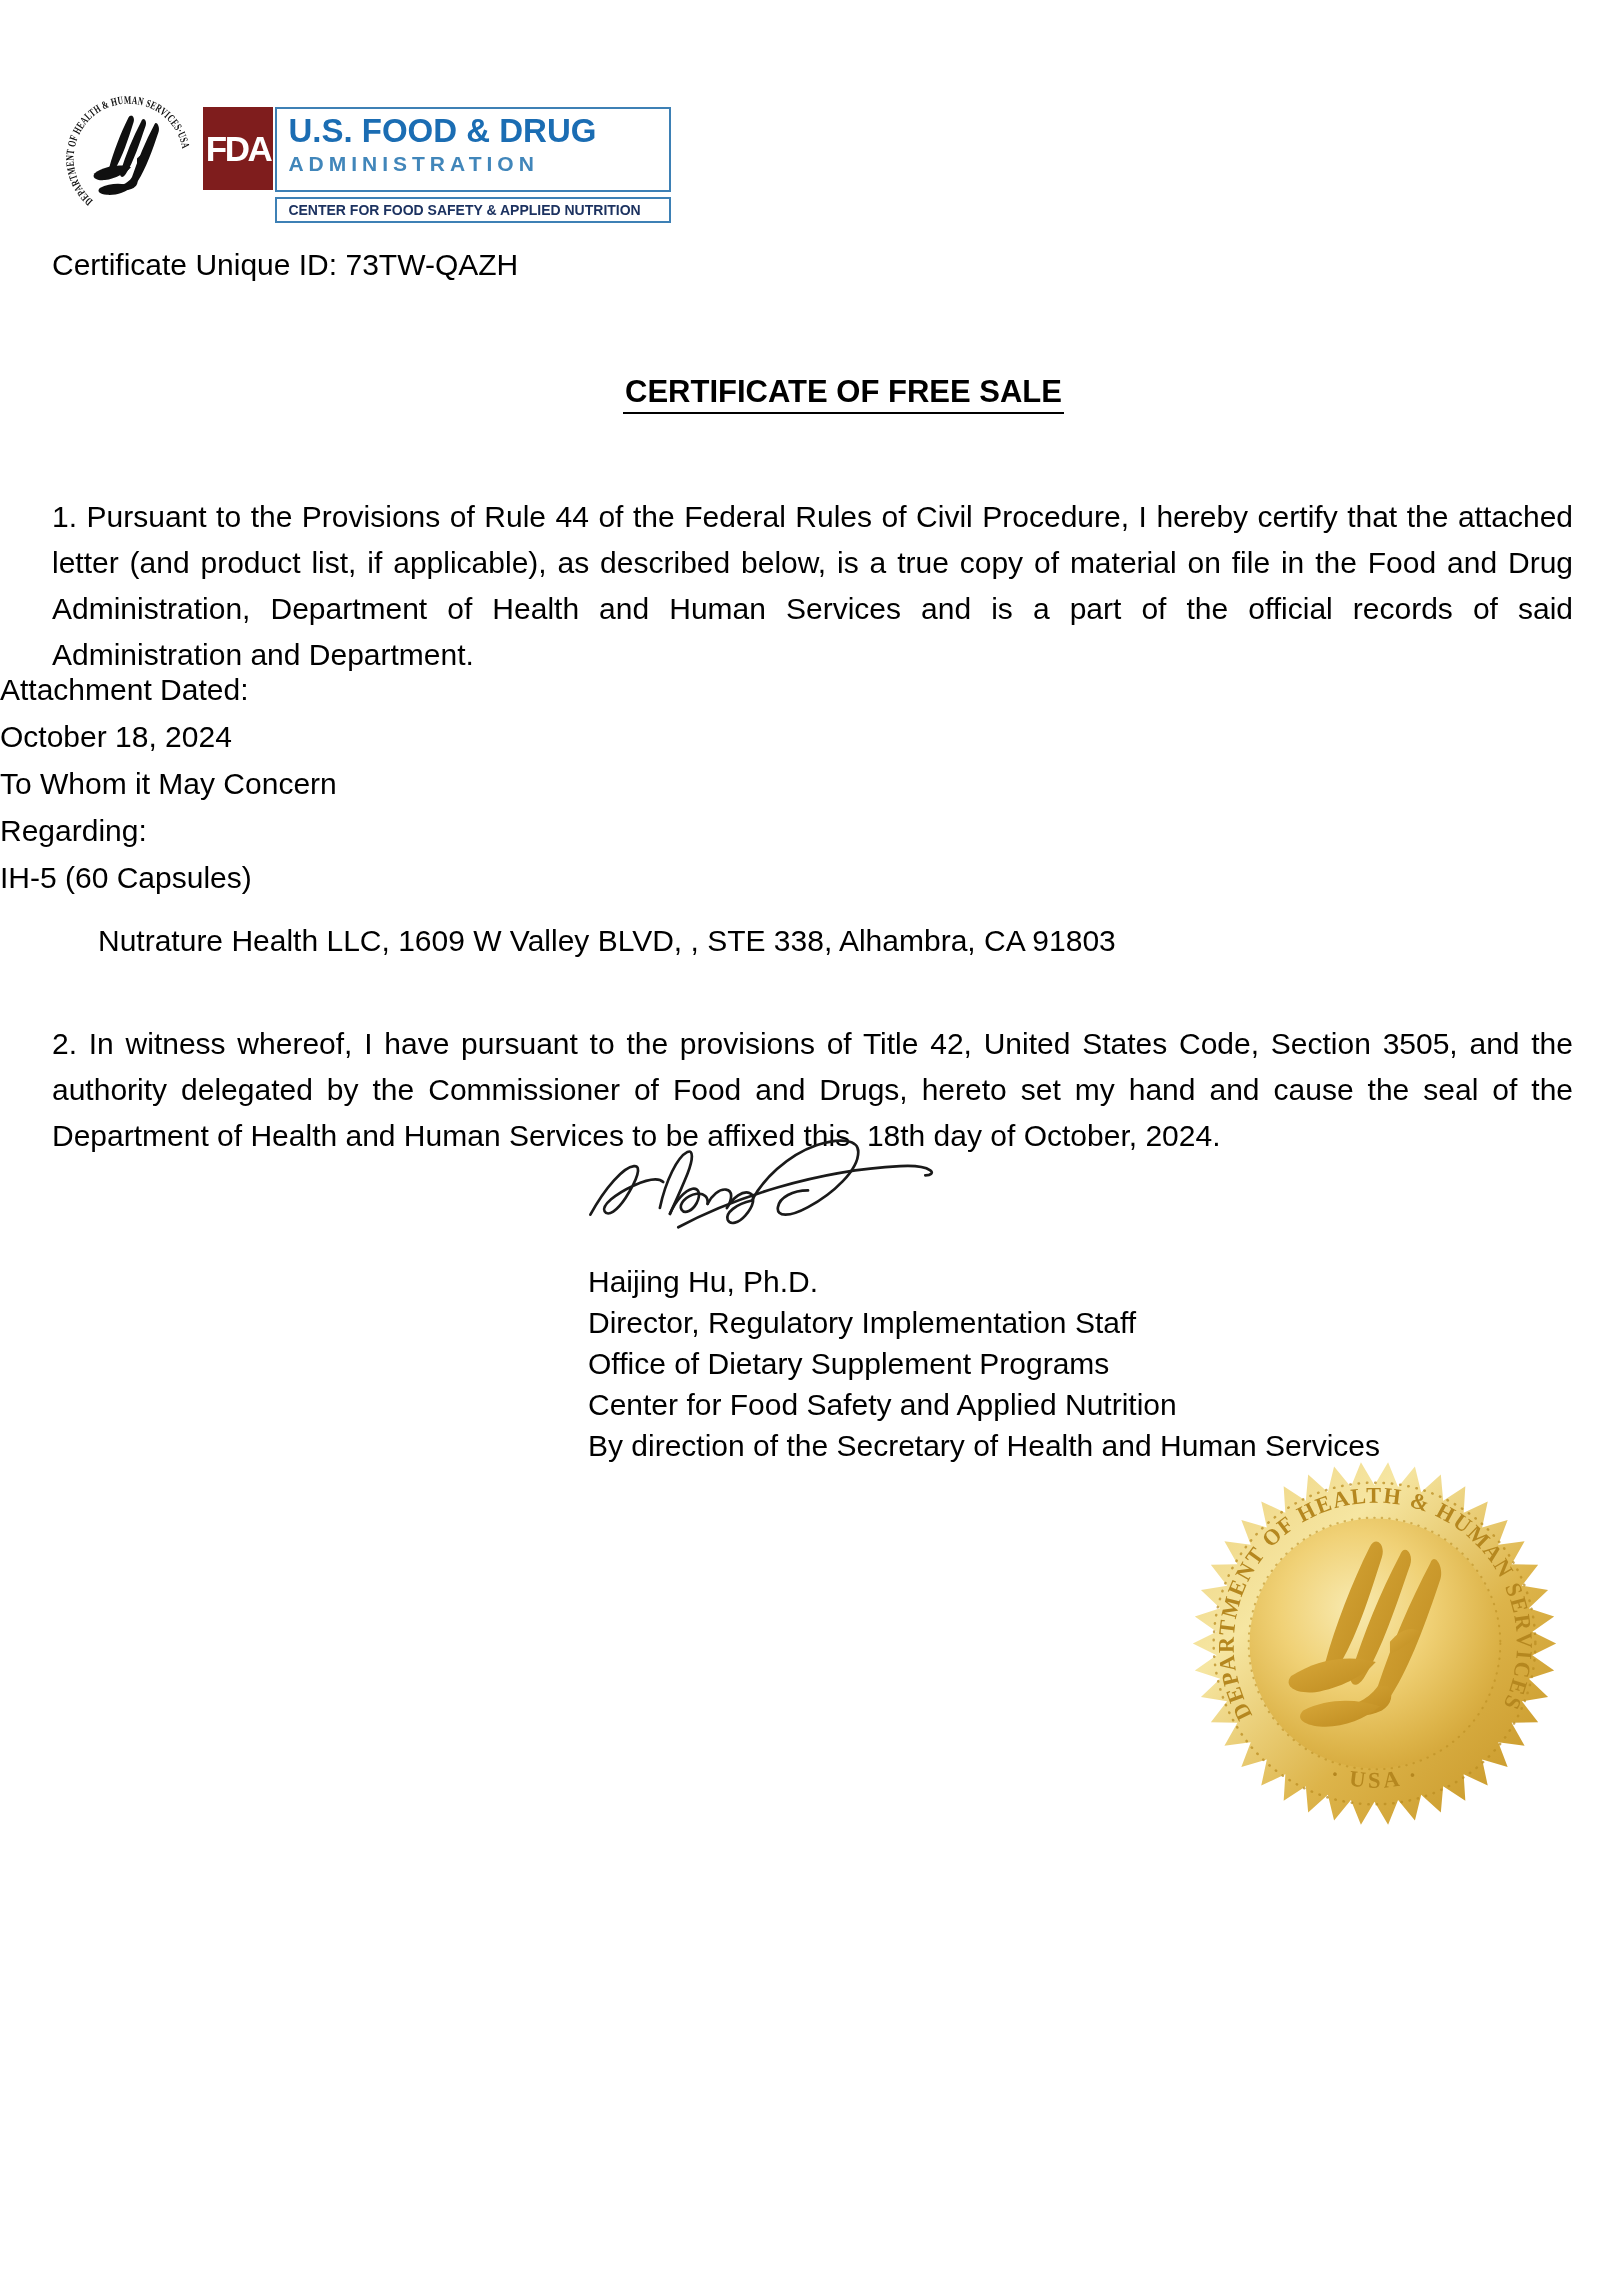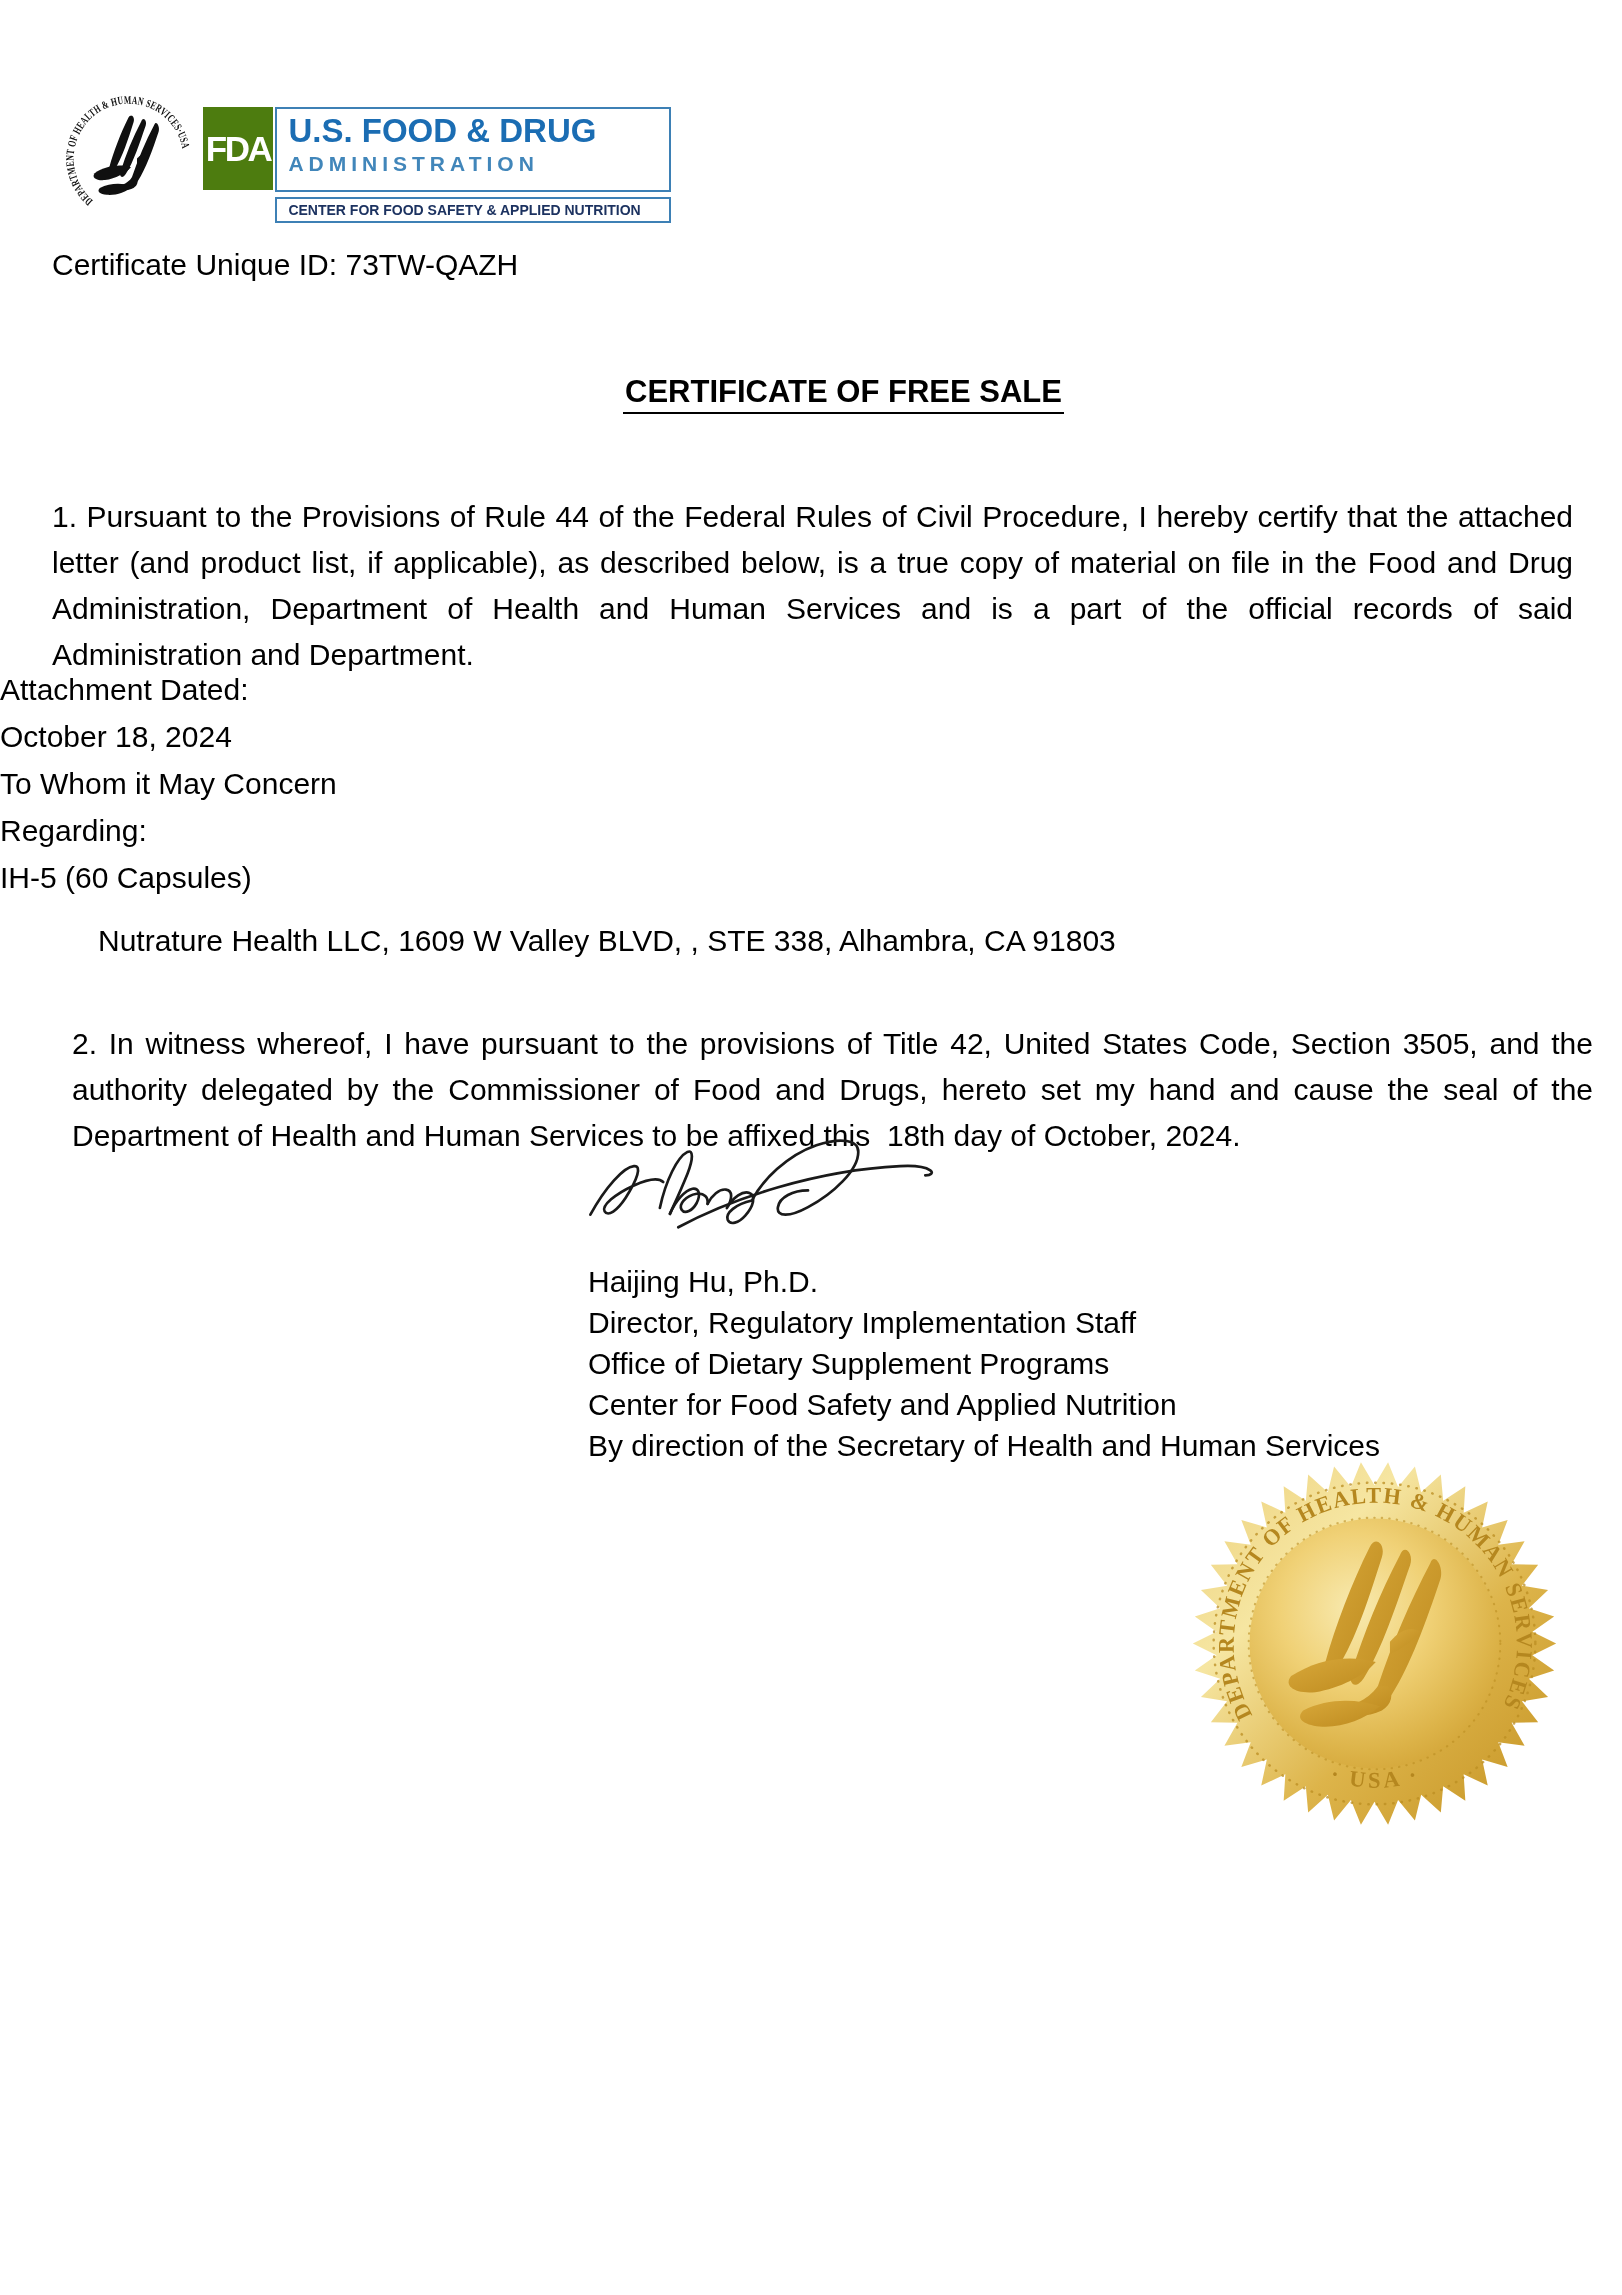--- a/index.html
+++ b/index.html
@@ -2,36 +2,36 @@
 <html style="font-size:13.3px"><head>
 <meta charset="utf-8">
 <style>
   html,body{margin:0;padding:0;background:#ffffff;}
   body{width:1623px;height:2295px;font-family:"Liberation Sans",sans-serif;color:#000;}
   .page{position:relative;width:1623px;height:2295px;background:#fff;overflow:hidden;}
 
   
   .hhs-logo{position:absolute;left:62px;top:92px;width:133px;height:133px;}
   .fda-logo{position:absolute;left:203px;top:107px;display:flex;align-items:flex-start;}
-  .fda-square{width:70px;height:83px;background:#4d7c0f;color:#fff;display:flex;align-items:center;justify-content:center;
+  .fda-square{width:70px;height:83px;background:#7f1d1d;color:#fff;display:flex;align-items:center;justify-content:center;
     font-weight:bold;font-size:35px;letter-spacing:-2.5px;}
   .fda-right{margin-left:1.7px;width:396px;}
   .fda-main-box{border:2.5px solid #3d80b5;height:78px;padding:2.5px 0 0 11.7px;box-sizing:content-box;}
   .fda-title{font-size:33px;font-weight:bold;color:#1b6db3;letter-spacing:0px;line-height:38px;}
   .fda-subtitle{font-size:21px;font-weight:bold;color:#4186ba;letter-spacing:5px;line-height:28px;}
   .fda-center-box{border:2.5px solid #3d80b5;margin-top:5px;height:22.5px;display:flex;align-items:center;padding-left:11.7px;}
   .fda-center-text{font-size:14px;font-weight:bold;color:#1c3260;letter-spacing:0px;}
 
   
   .cert-id{position:absolute;left:52px;top:248px;font-size:30px;}
   .doc-title{position:absolute;left:0;top:374px;width:100%;text-align:center;margin-left:32px;}
   .doc-title span{font-size:31px;font-weight:bold;border-bottom:2.5px solid #000;padding:0 2.5px 2.5px 2.5px;}
   .para{position:absolute;left:52px;width:1521px;font-size:30px;line-height:46px;text-align:justify;}
   .para1{top:464px;}
-  .para2{top:991px;margin-left:20px;}
+  .para2{top:991px;}
   .attachment{position:absolute;left:0;top:666px;width:100%;text-align:left;font-size:30px;line-height:47px;}
   .company{position:absolute;left:52px;top:924px;font-size:30px;margin-left:46px;}
   .signature-wrap{position:absolute;left:582px;top:1126px;width:360px;height:123px;}
   .signer{position:absolute;left:588px;top:1261px;font-size:30px;line-height:41px;}
   .expires{position:absolute;left:62px;top:1627px;font-size:30px;}
 
   .seal-wrap{position:absolute;left:1192px;top:1461px;width:365px;height:365px;}
 </style>
 </head>
 <body>

